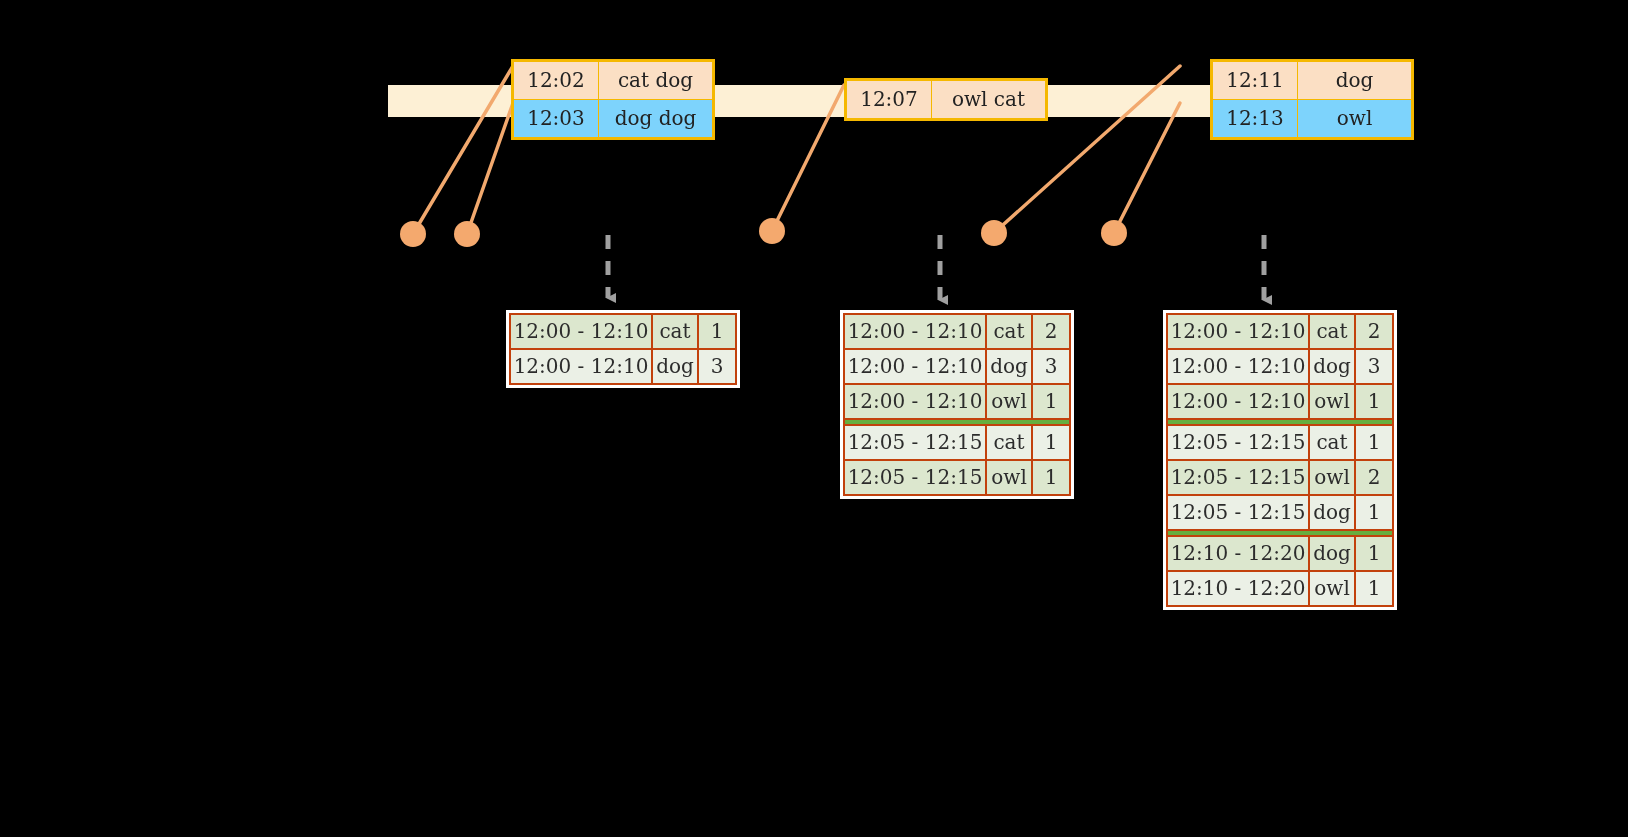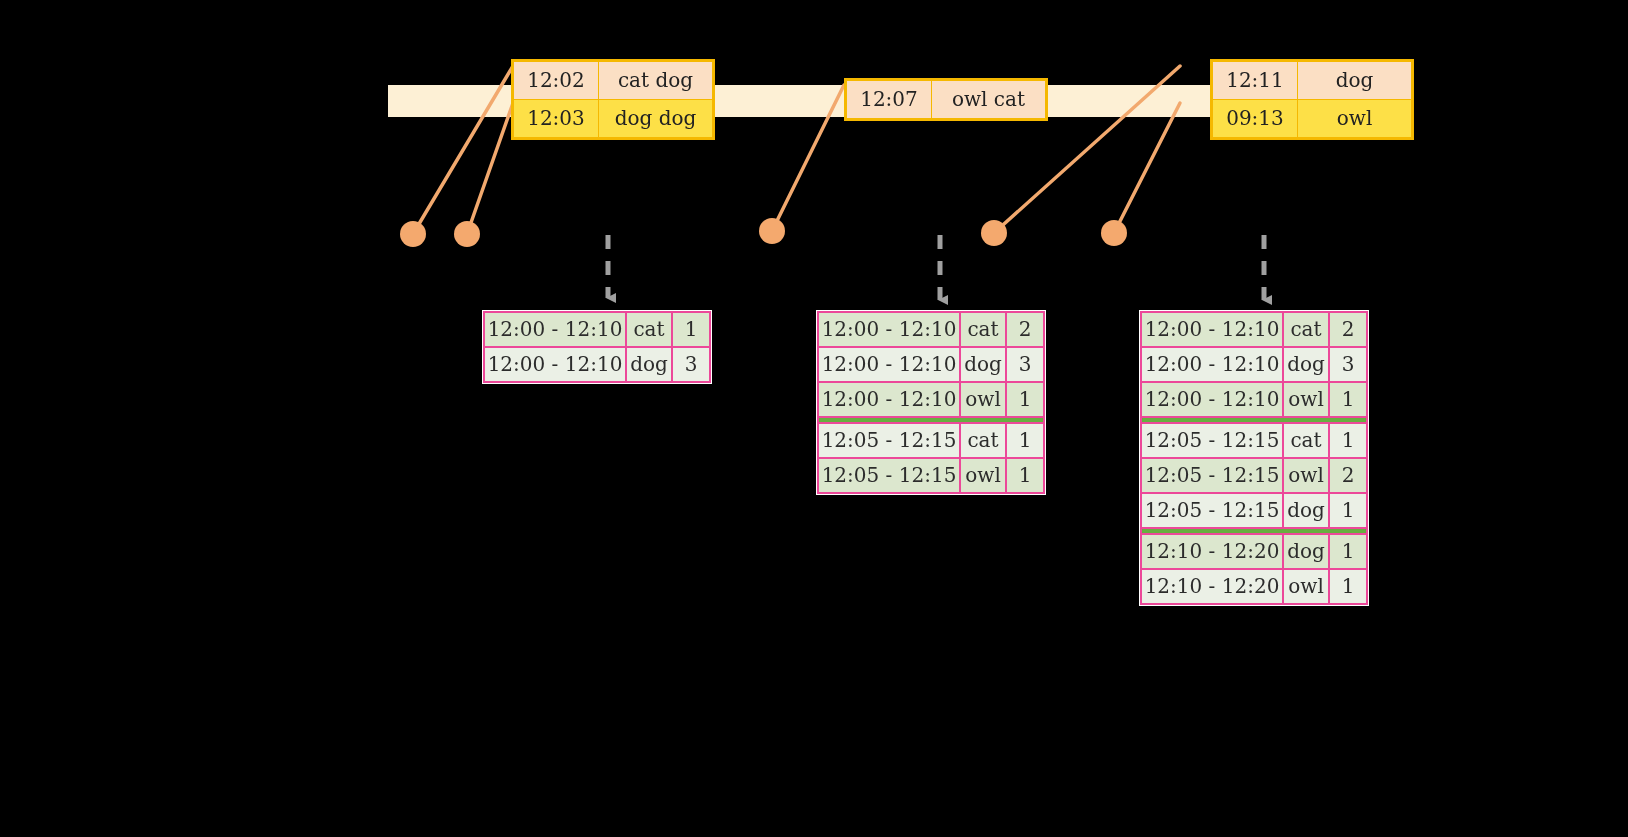--- a/index.html
+++ b/index.html
@@ -42,32 +42,33 @@
     font-family: "DejaVu Serif", serif;
     font-size: 20px;
     color: #222222;
     text-align: center;
     padding: 0;
     height: 37px;
     line-height: 37px;
     white-space: nowrap;
   }
   .event-table tr.row-a td { background: #FBDFC4; }
-  .event-table tr.row-b td { background: #fde047; }
+  .event-table tr.row-b td { background: #7dd3fc; }
   .event-table td.time-cell { width: 84px; }
   .event-table td.val-cell  { width: 113px; }
 
   
   .result-table {
     position: absolute;
     border-collapse: separate;
     border-spacing: 2px;
-    border: 1px solid #ffffff;
-    background: #ec4899;
+    border: 3px solid #ffffff;
+    background: #c2410c;
     z-index: 5;
+    margin-left: 24px;
   }
   .result-table td {
     font-family: "DejaVu Serif", serif;
     font-size: 20px;
     color: #2c2c2c;
     text-align: center;
     padding: 0;
     height: 33px;
     line-height: 33px;
     white-space: nowrap;
@@ -146,21 +147,21 @@
     </tbody>
   </table>
 
   <table class="event-table" id="event-group-3" style="left:1170px; top:59px;margin-left:32px;">
     <tbody>
       <tr class="row-a">
         <td class="time-cell">12:11</td>
         <td class="val-cell">dog</td>
       </tr>
       <tr class="row-b">
-        <td class="time-cell">09:13</td>
+        <td class="time-cell">12:13</td>
         <td class="val-cell">owl</td>
       </tr>
     </tbody>
   </table>
 
   <table class="result-table" id="result-table-1" style="left:474px; top:310px;">
       <tbody>
         <tr class="grp-a">
           <td class="win-cell">12:00 - 12:10</td>
           <td class="key-cell">cat</td>

